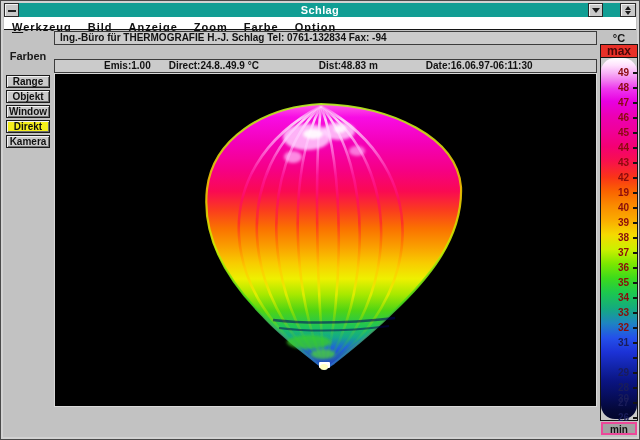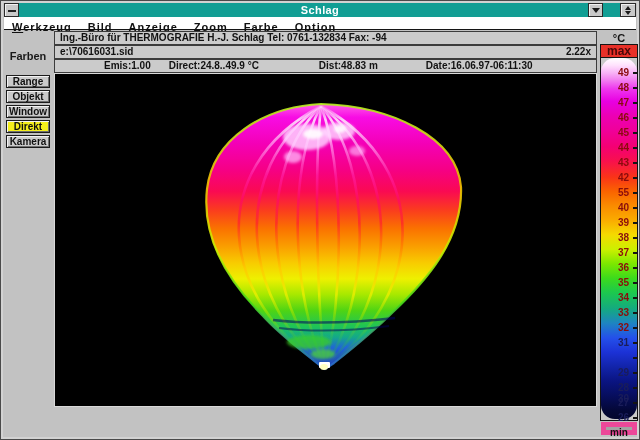--- a/index.html
+++ b/index.html
@@ -56,21 +56,21 @@
   .unit{position:absolute;left:600px;top:31px;width:36px;text-align:center;
     font-size:11px;font-weight:bold;color:#141414;}
   .scale-wrap{position:absolute;left:599px;top:43px;width:38px;height:377px;
     border:1px solid #141414;background:#c9c9c9;}
   .max-box{height:13px;border-bottom:1px solid #141414;background:#e83028;
     color:#4a0808;font-size:12px;font-weight:bold;text-align:center;line-height:12px;}
   .bar{position:relative;height:361px;width:36px;border-radius:14px;}
   .scale-num{position:absolute;right:8px;font-size:10px;font-weight:bold;line-height:11px;}
   .scale-tick{position:absolute;right:-1px;width:5px;height:2px;background:#141414;}
   .min-box{position:absolute;left:600px;top:421px;width:36px;height:13px;background:#a3a3a3;
-    border:5px solid #ec4899;font-size:10px;font-weight:bold;text-align:center;
+    border:2px solid #ec4899;font-size:10px;font-weight:bold;text-align:center;
     line-height:11px;color:#111;}
 </style>
 </head>
 <body>
 
 <div class="window">
 
   <div class="titlebar">
     <div class="sysbtn sys-left">
       <div class="dash"></div>
@@ -82,24 +82,20 @@
     <div class="sysbtn btn-restore">
       <div class="tri tri-up-s"></div>
       <div class="tri tri-dn-s"></div>
     </div>
   </div>
 
   <div class="menubar" id="menubar"><span class="menu-item"><u>W</u>erkzeug</span><span class="menu-item"><u>B</u>ild</span><span class="menu-item"><u>A</u>nzeige</span><span class="menu-item"><u>Z</u>oom</span><span class="menu-item"><u>F</u>arbe</span><span class="menu-item"><u>O</u>ption</span></div>
 
   <div class="info-row row1">
     <span>Ing.-Büro für  THERMOGRAFIE   H.-J. Schlag   Tel: 0761-132834   Fax: -94</span>
-  </div>
-  <div class="info-row row2">
-    <span>e:\70616031.sid</span>
-    <span>2.22x</span>
   </div>
   <div class="info-row row3">
     <span class="s-emis">Emis:1.00</span>
     <span class="s-direct">Direct:24.8..49.9 °C</span>
     <span class="s-dist">Dist:48.83 m</span>
     <span class="s-date">Date:16.06.97-06:11:30</span>
   </div>
 
   <div class="sidebar-title">Farben</div>
   <div id="sidebar-buttons">
@@ -219,21 +215,21 @@
         <div class="scale-num" style="top: 54px; color: rgb(138, 12, 12);">46</div>
         <div class="scale-tick" style="top: 59px;"></div>
         <div class="scale-num" style="top: 69px; color: rgb(138, 12, 12);">45</div>
         <div class="scale-tick" style="top: 74px;"></div>
         <div class="scale-num" style="top: 84px; color: rgb(138, 12, 12);">44</div>
         <div class="scale-tick" style="top: 89px;"></div>
         <div class="scale-num" style="top: 99px; color: rgb(138, 12, 12);">43</div>
         <div class="scale-tick" style="top: 104px;"></div>
         <div class="scale-num" style="top: 114px; color: rgb(138, 12, 12);">42</div>
         <div class="scale-tick" style="top: 119px;"></div>
-        <div class="scale-num" style="top: 129px; color: rgb(138, 12, 12);">55</div>
+        <div class="scale-num" style="top: 129px; color: rgb(138, 12, 12);">19</div>
         <div class="scale-tick" style="top: 134px;"></div>
         <div class="scale-num" style="top: 144px; color: rgb(138, 12, 12);">40</div>
         <div class="scale-tick" style="top: 149px;"></div>
         <div class="scale-num" style="top: 159px; color: rgb(138, 12, 12);">39</div>
         <div class="scale-tick" style="top: 164px;"></div>
         <div class="scale-num" style="top: 174px; color: rgb(138, 12, 12);">38</div>
         <div class="scale-tick" style="top: 179px;"></div>
         <div class="scale-num" style="top: 189px; color: rgb(138, 12, 12);">37</div>
         <div class="scale-tick" style="top: 194px;"></div>
         <div class="scale-num" style="top: 204px; color: rgb(138, 12, 12);">36</div>

